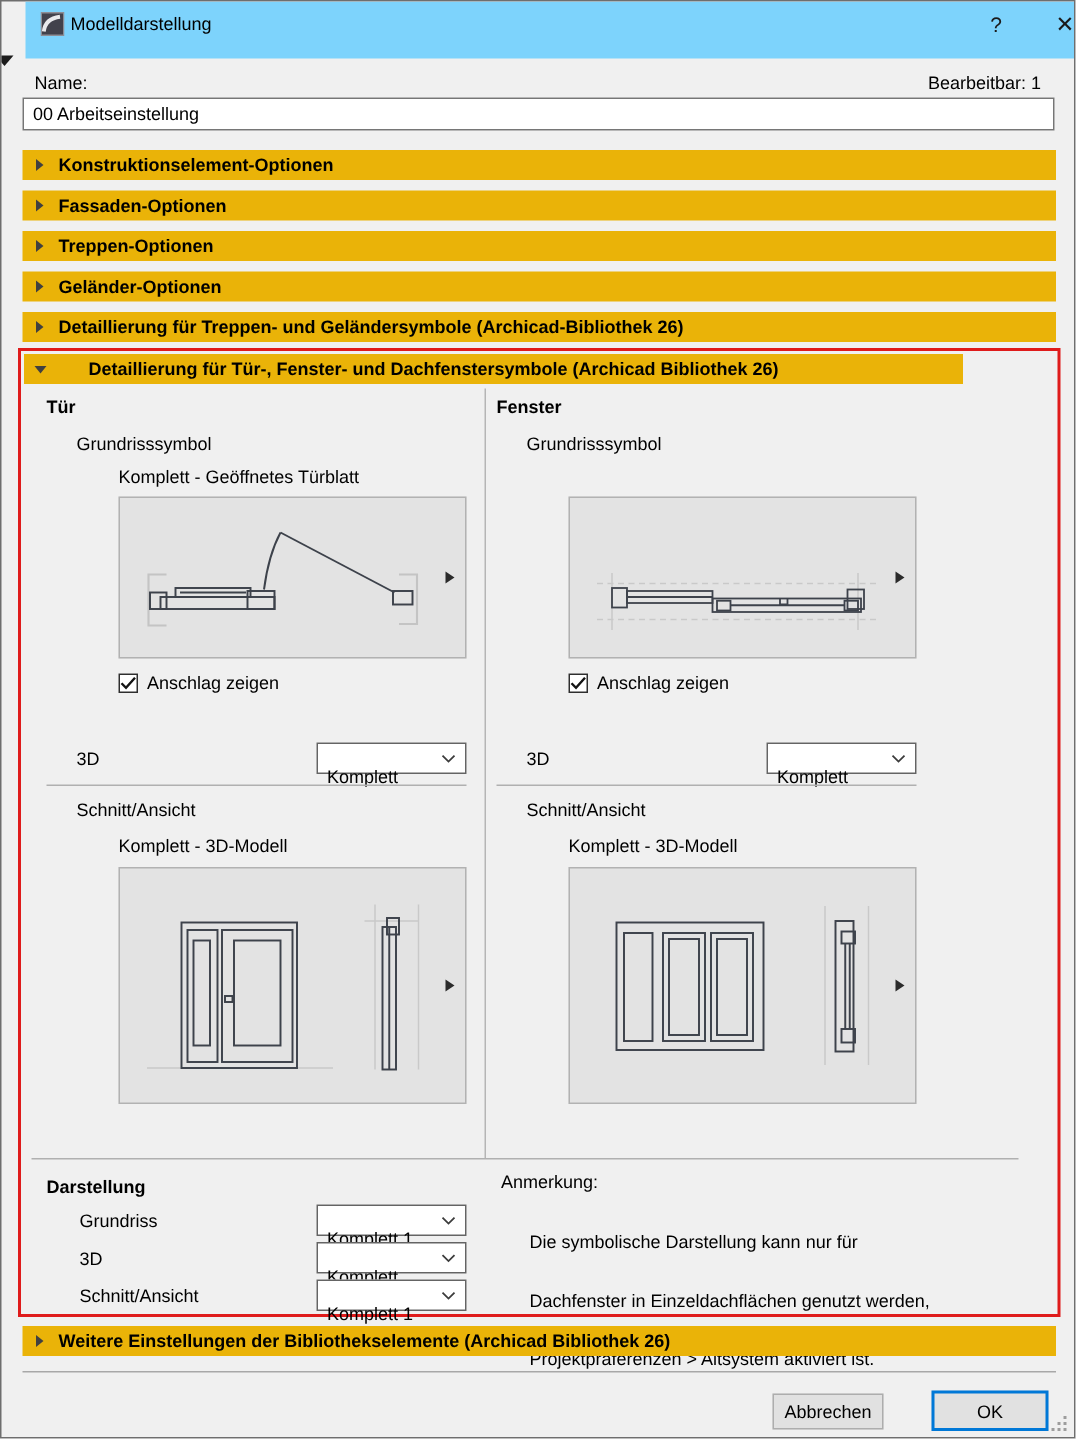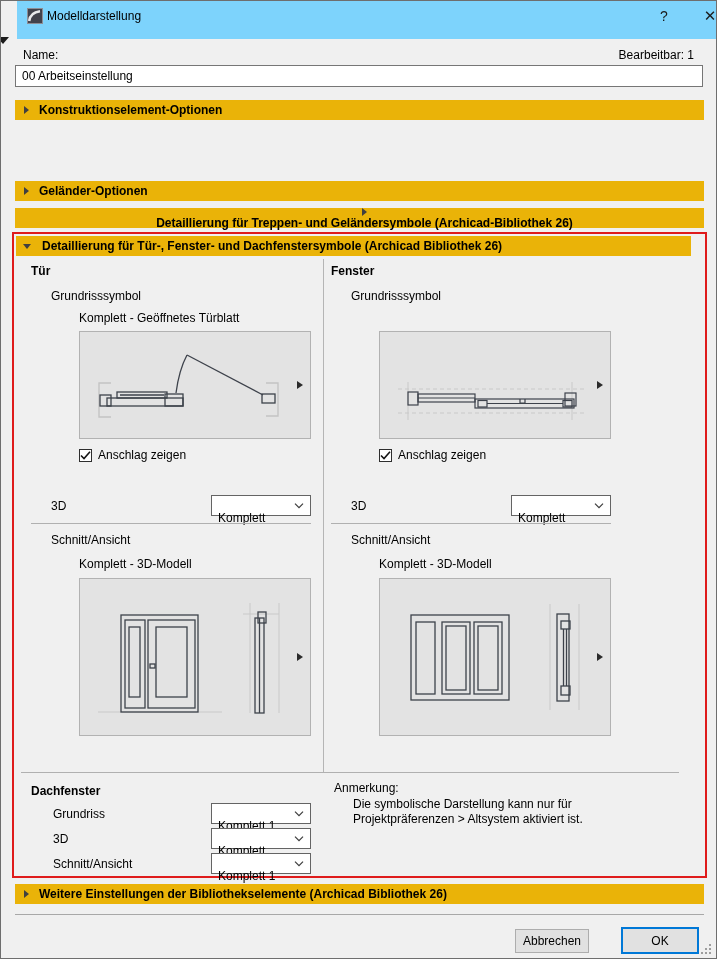--- a/index.html
+++ b/index.html
@@ -40,21 +40,21 @@
   .checkbox{width:13px;height:13px;background:#fff;border:1px solid #2e2e2e;
     display:inline-flex;align-items:center;justify-content:center;flex:none;}
   .checkrow .cb-label{margin-left:6px;}
   .dropdown{position:absolute;width:100px;height:21px;border:1px solid #646464;background:#fff;
     display:flex;align-items:center;justify-content:space-between;padding:0 6px;cursor:default;}
   .dd-text{white-space:nowrap;margin-top:24px;}
   .footer-btn{position:absolute;background:#e1e1e1;border:1px solid #adadad;
     display:flex;align-items:center;justify-content:center;font-size:12px;cursor:default;}
   .cancel-btn{left:514px;top:928px;width:74px;height:24px;}
   .ok-btn{left:620px;top:926px;width:78px;height:27px;border:2px solid #0078d7;}
-  .note-line{line-height:14.8px;white-space:nowrap;}
+  .note-line{line-height:14.8px;white-space:nowrap;margin-top:24px;}
   .grip{position:absolute;left:699px;top:942px;width:12px;height:12px;}
 </style>
 </head>
 <body>
 
 <div class="dialog">
 
   <div class="titlebar">
     <svg class="app-icon" viewBox="0 0 16 16">
       <rect x="0.5" y="0.5" width="15" height="15" fill="#42424c" stroke="#8d8d95"></rect>
@@ -68,32 +68,40 @@
   <div class="edge-marker"></div>
 
   <span class="lbl" style="left:22px;top:47px;">Name:</span>
   <span class="lbl" style="right:22px;top:47px;">Bearbeitbar: 1</span>
   <input class="name-input" type="text" value="00 Arbeitseinstellung" style="">
 
   <div class="acc" style="top:99px;">
     <span class="tri-right"></span>
     <span class="acc-label">Konstruktionselement-Optionen</span>
   </div>
+  <div class="acc" style="top:126px;">
+    <span class="tri-right"></span>
+    <span class="acc-label">Fassaden-Optionen</span>
+  </div>
+  <div class="acc" style="top:153px;">
+    <span class="tri-right"></span>
+    <span class="acc-label">Treppen-Optionen</span>
+  </div>
   <div class="acc" style="top:180px;">
     <span class="tri-right"></span>
     <span class="acc-label">Geländer-Optionen</span>
   </div>
-  <div class="acc" style="top:207px;flex-direction:column;">
+  <div class="acc" style="top:207px;">
     <span class="tri-right"></span>
     <span class="acc-label">Detaillierung für Treppen- und Geländersymbole (Archicad-Bibliothek 26)</span>
   </div>
 
   <div class="red-frame"></div>
 
-  <div class="acc" style="left:15px;top:235px;width:675px;">
+  <div class="acc" style="left:15px;top:235px;width:626px;gap:17px;">
     <span class="tri-down"></span>
     <span class="acc-label" style="margin-left:11px;">Detaillierung für Tür-, Fenster- und Dachfenstersymbole (Archicad Bibliothek 26)</span>
   </div>
 
   <div class="vdiv" style="left:322px;top:258px;height:513px;"></div>
   <div class="hdiv" style="left:20px;top:771px;width:658px;"></div>
 
   <span class="lbl bold" style="left:30px;top:263px;">Tür</span>
   <span class="lbl" style="left:50px;top:288px;">Grundrisssymbol</span>
   <span class="lbl" style="left:78px;top:310px;">Komplett - Geöffnetes Türblatt</span>
@@ -225,21 +233,21 @@
         <rect x="177" y="35" width="12" height="87"></rect>
         <rect x="181" y="42" width="9" height="8"></rect>
         <rect x="181" y="107" width="9" height="9"></rect>
         <line x1="183.5" y1="50" x2="183.5" y2="107"></line>
         <line x1="186.5" y1="50" x2="186.5" y2="107"></line>
       </g>
     </svg>
     <span class="fly-arrow"></span>
   </div>
 
-  <span class="lbl bold" style="left:30px;top:783px;">Dachfenster</span>
+  <span class="lbl bold" style="left:30px;top:783px;">Darstellung</span>
 
   <span class="lbl" style="left:52px;top:806px;">Grundriss</span>
   <div class="dropdown" style="left:210px;top:802px;">
     <span class="dd-text">Komplett 1</span>
     <svg width="10" height="6" viewBox="0 0 10 6">
       <path d="M1,0.7 L5,4.7 L9,0.7" stroke="#3c3c3c" fill="none" stroke-width="1.2"></path>
       </svg>
   </div>
 
   <span class="lbl" style="left:52px;top:831px;">3D</span>
@@ -254,20 +262,21 @@
   <div class="dropdown" style="left:210px;top:852px;">
     <span class="dd-text">Komplett 1</span>
     <svg width="10" height="6" viewBox="0 0 10 6">
       <path d="M1,0.7 L5,4.7 L9,0.7" stroke="#3c3c3c" fill="none" stroke-width="1.2"></path>
       </svg>
   </div>
 
   <span class="lbl" style="left:333px;top:780px;">Anmerkung:</span>
   <div style="position:absolute;left:352px;top:796px;">
     <div class="note-line">Die symbolische Darstellung kann nur für</div>
+    <div class="note-line">Dachfenster in Einzeldachflächen genutzt werden,</div>
     <div class="note-line">Projektpräferenzen &gt; Altsystem aktiviert ist.</div>
   </div>
 
   <div class="acc" style="top:883px;">
     <span class="tri-right"></span>
     <span class="acc-label">Weitere Einstellungen der Bibliothekselemente (Archicad Bibliothek 26)</span>
   </div>
 
   <div class="hdiv" style="left:14px;top:913px;width:689px;background:#a8a8a8;"></div>
   <div class="footer-btn cancel-btn">Abbrechen</div>

